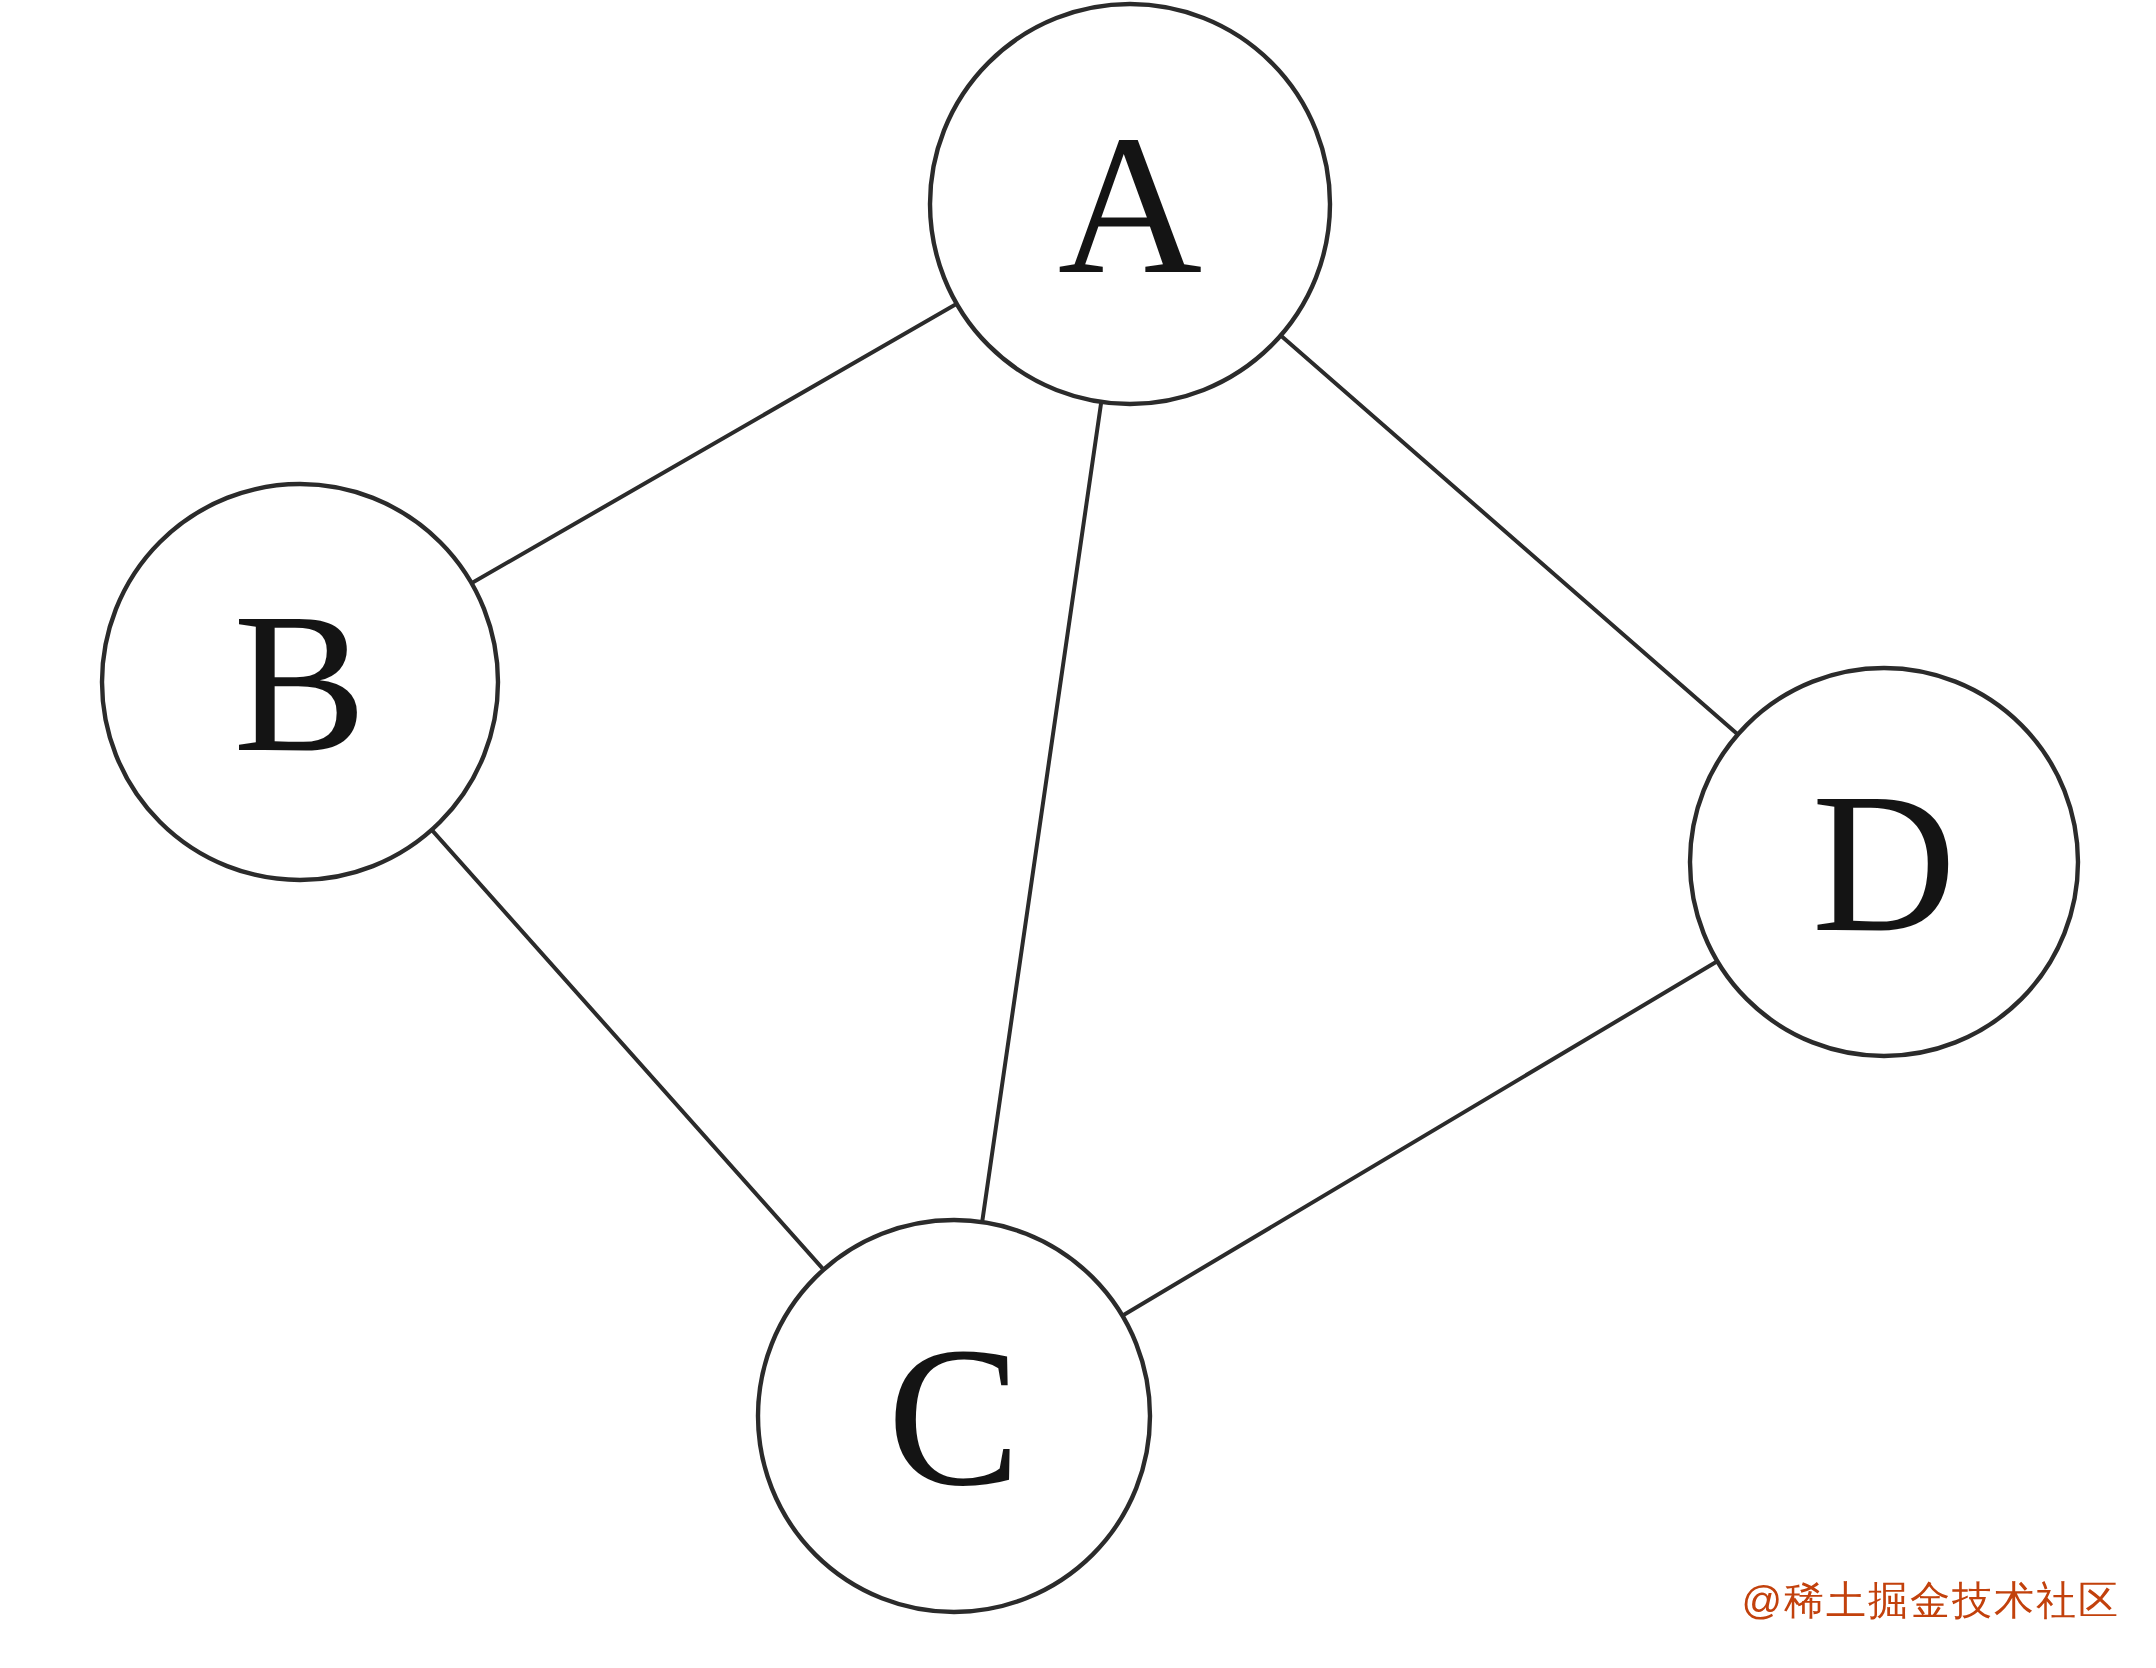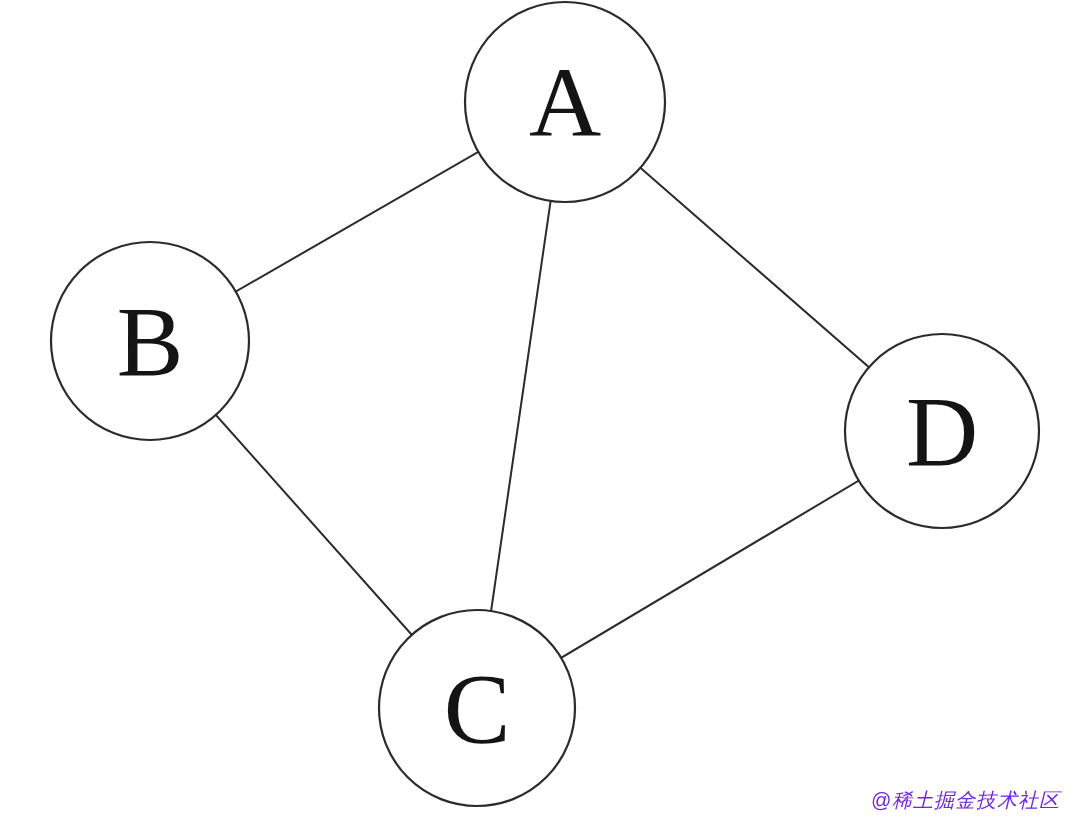--- a/index.html
+++ b/index.html
@@ -24,24 +24,23 @@
     font-family: "Liberation Serif", "DejaVu Serif", serif;
     font-size: 100px;
     font-weight: 400;
   }
   .watermark {
     position: absolute;
     right: 18px;
     bottom: 20px;
     font-size: 20px;
     letter-spacing: 1px;
-    color: #6d28d9;
+    color: #c2410c;
     font-family: "Liberation Sans", "DejaVu Sans", sans-serif;
     user-select: none;
-    font-style: italic;
   }
 </style>
 </head>
 <body>
 
 <svg class="graph-canvas" viewBox="0 0 1078 834" xmlns="http://www.w3.org/2000/svg">
     <line x1="565" y1="102" x2="150" y2="341" stroke="#2b2b2b" stroke-width="2" stroke-linecap="round"></line>
     <line x1="565" y1="102" x2="477" y2="708" stroke="#2b2b2b" stroke-width="2" stroke-linecap="round"></line>
     <line x1="565" y1="102" x2="942" y2="431" stroke="#2b2b2b" stroke-width="2" stroke-linecap="round"></line>
     <line x1="150" y1="341" x2="477" y2="708" stroke="#2b2b2b" stroke-width="2" stroke-linecap="round"></line>

